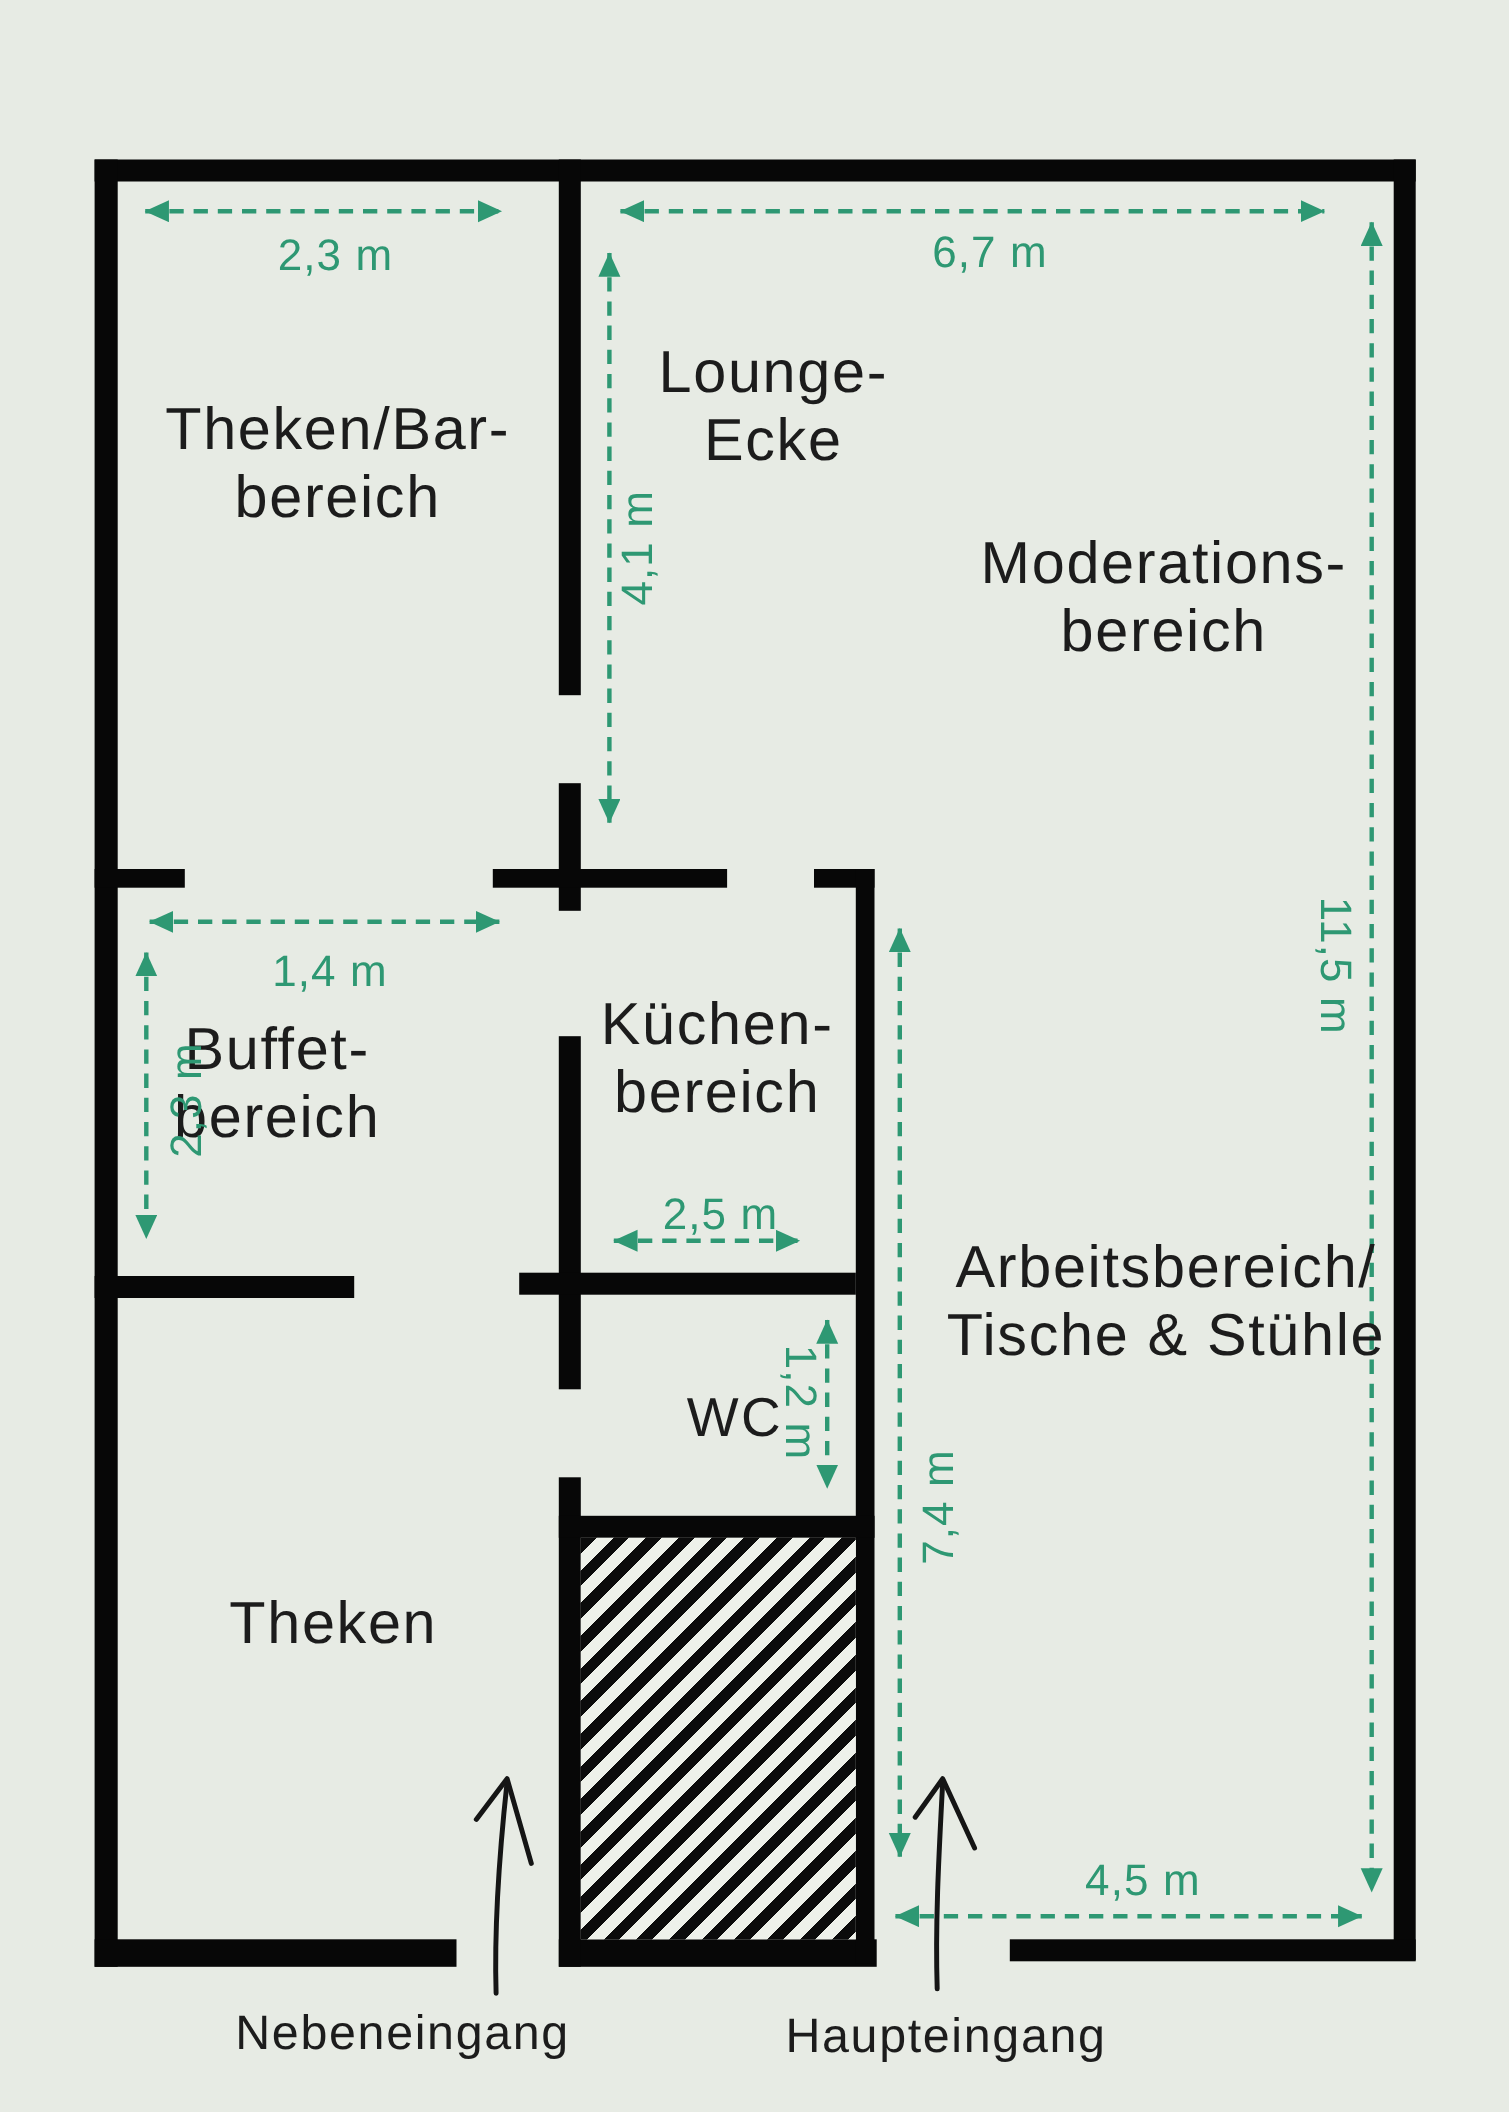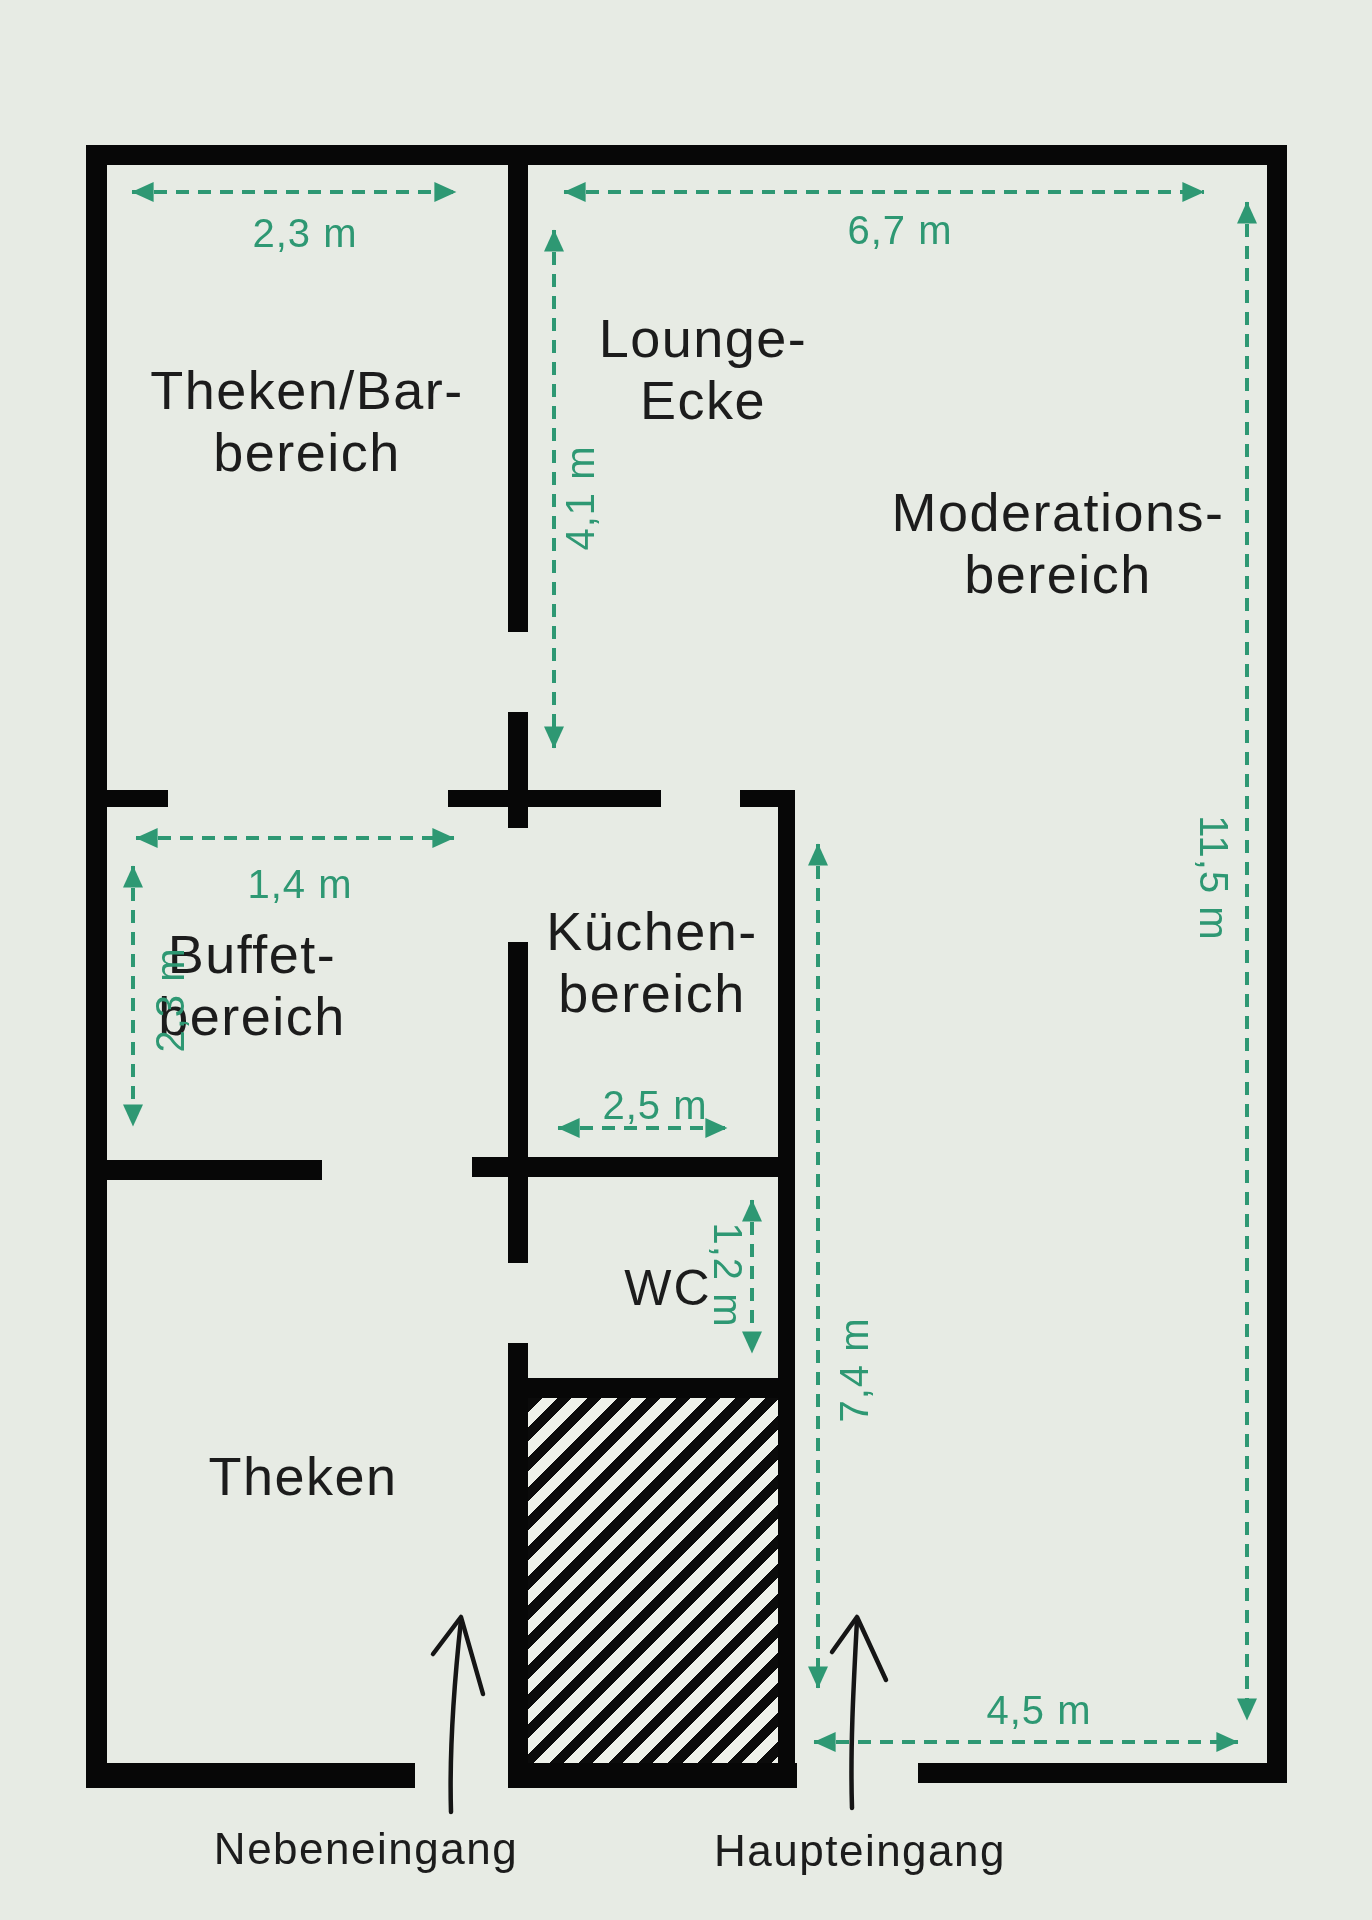--- a/index.html
+++ b/index.html
@@ -99,20 +99,24 @@
   </div>
   <div class="lbl room" style="left:252px;top:985px;">
     <span>Buffet-</span>
     <span>bereich</span>
   </div>
   <div class="lbl room" style="left:652px;top:962px;">
     <span>Küchen-</span>
     <span>bereich</span>
   </div>
   <div class="lbl room big" style="left:652px;top:1288px;">WC</div>
+  <div class="lbl room" style="left:1060px;top:1183px;">
+    <span>Arbeitsbereich/</span>
+    <span>Tische &amp; Stühle</span>
+  </div>
   <div class="lbl room" style="left:303px;top:1476px;">Theken</div>
 
   <div class="lbl entr" style="left:366px;top:1849px;text-align:center;">Nebeneingang</div>
   <div class="lbl entr" style="left:860px;top:1851px;">Haupteingang</div>
 
   <div class="lbl dimlbl" style="left:305px;top:233px;">2,3 m</div>
   <div class="lbl dimlbl" style="left:900px;top:230px;">6,7 m</div>
   <div class="lbl dimlbl" style="left:300px;top:884px;">1,4 m</div>
   <div class="lbl dimlbl" style="left:655px;top:1105px;">2,5 m</div>
   <div class="lbl dimlbl" style="left:1039px;top:1710px;">4,5 m</div>

